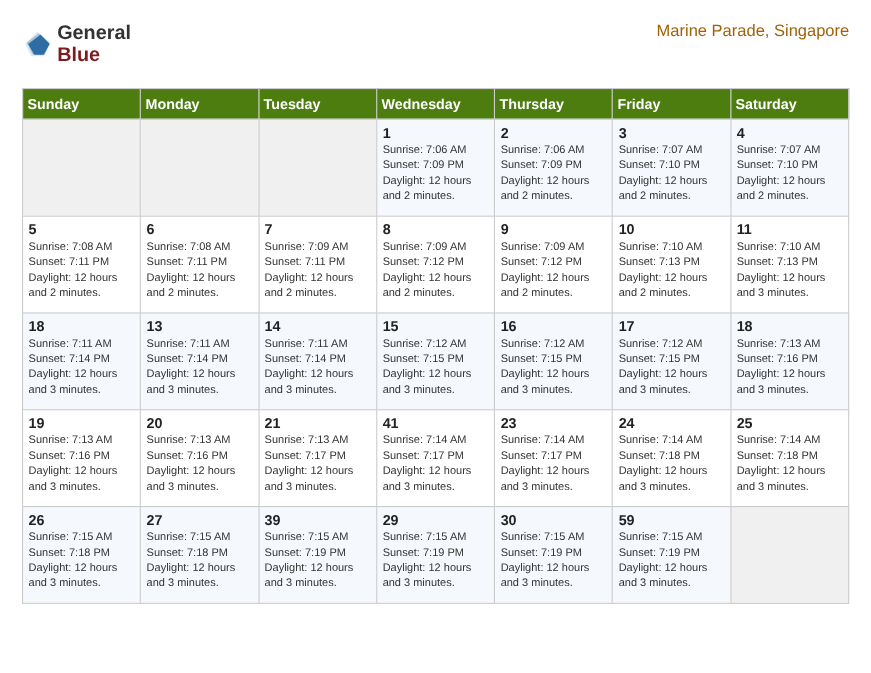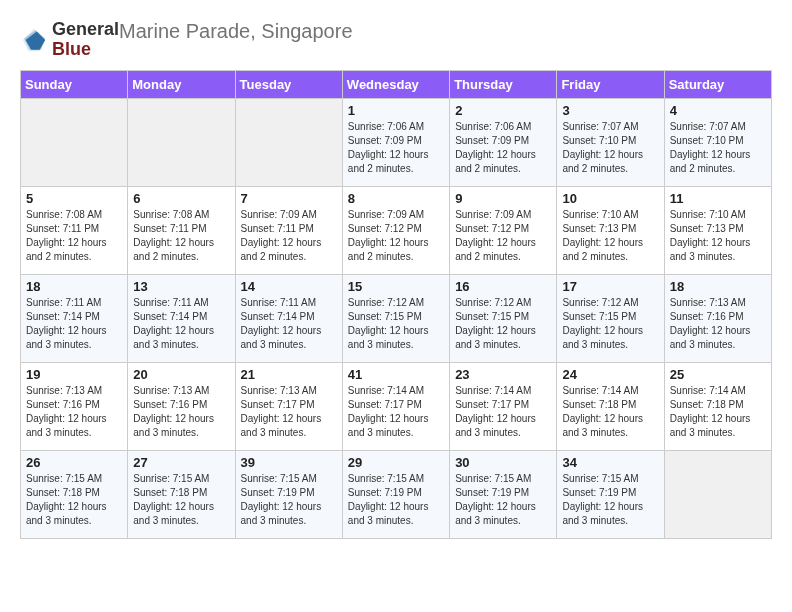--- a/index.html
+++ b/index.html
@@ -5,22 +5,23 @@
     * { margin: 0; padding: 0; box-sizing: border-box; }
     body {
       font-family: Arial, sans-serif;
       background: #fff;
       width: 792px;
       min-height: 612px;
       padding: 20px;
     }
     .header {
       display: flex;
+      justify-content: space-between;
       align-items: flex-start;
-      margin-bottom: 10px;
+      margin-bottom: 20px;
     }
     .logo {
       display: flex;
       align-items: center;
       gap: 4px;
     }
     .logo-text {
       display: flex;
       flex-direction: column;
       font-size: 18px;
@@ -35,30 +36,30 @@
     }
     .title-block {
       text-align: right;
     }
     .calendar-title {
       font-size: 32px;
       font-weight: bold;
       color: #222;
     }
     .calendar-subtitle {
-      font-size: 20px;
-      color: #737373;
+      font-size: 15px;
+      color: #a16207;
     }
     table {
       width: 100%;
       border-collapse: collapse;
       table-layout: fixed;
     }
     thead tr th {
-      background-color: #8b5cf6;
+      background-color: #4d7c0f;
       color: #fff;
       font-size: 13px;
       font-weight: bold;
       padding: 6px 4px;
       text-align: left;
       border: 1px solid #ccc;
     }
     tbody tr td {
       vertical-align: top;
       border: 1px solid #ccc;
@@ -339,21 +340,21 @@
 and 3 minutes.</div>
         </td>
         <td>
           <span class="day-number">30</span>
           <div class="day-info" style="white-space: pre-line;">Sunrise: 7:15 AM
 Sunset: 7:19 PM
 Daylight: 12 hours
 and 3 minutes.</div>
         </td>
         <td>
-          <span class="day-number">34</span>
+          <span class="day-number">59</span>
           <div class="day-info" style="white-space: pre-line;">Sunrise: 7:15 AM
 Sunset: 7:19 PM
 Daylight: 12 hours
 and 3 minutes.</div>
         </td>
         <td class="empty"></td>
       </tr>
     </tbody>
 </table>
 

